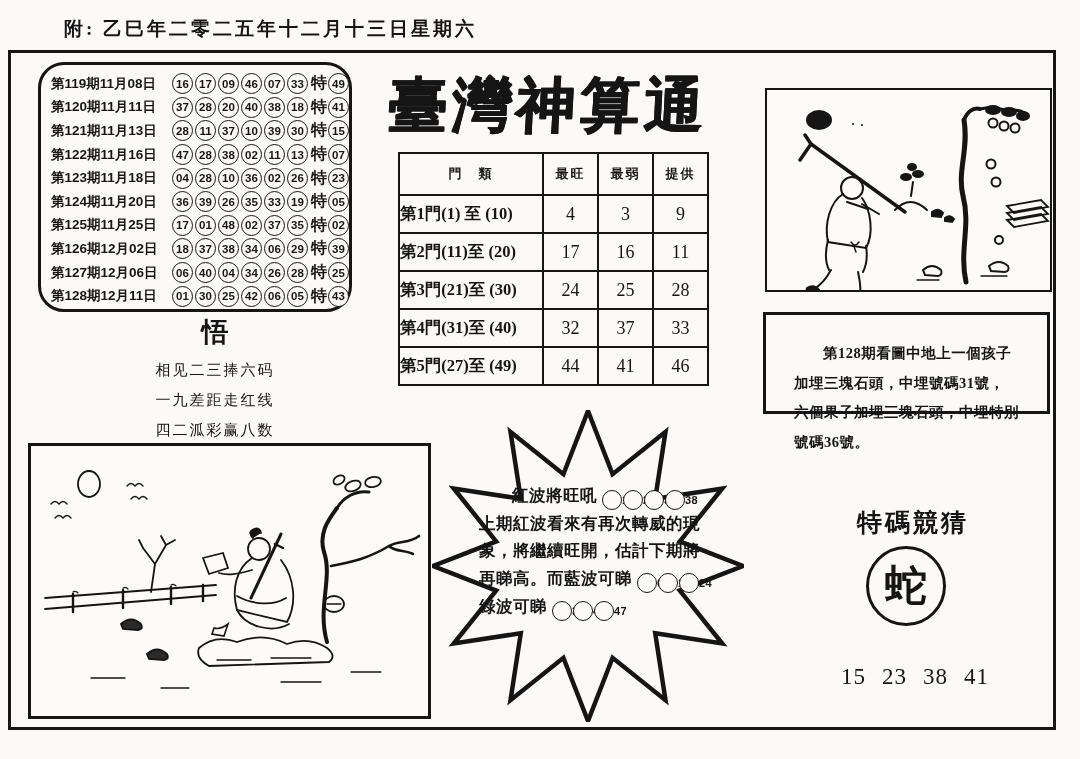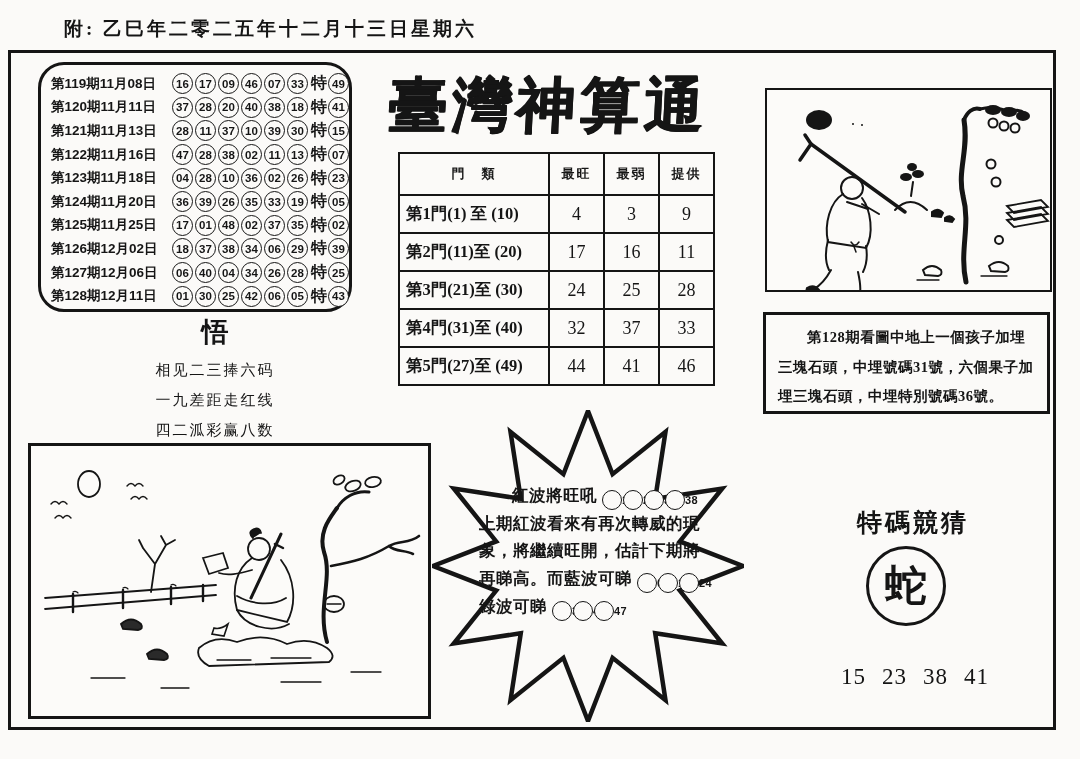--- a/index.html
+++ b/index.html
@@ -44,30 +44,30 @@
     transform:skewX(-3deg);
     text-shadow:1px 0 #151515,0 1px #151515,1px 1px #151515;
   }
   
   .stats-table{left:398px;top:152px;border-collapse:collapse;}
   .stats-table th,.stats-table td{
     border:2.5px solid #151515;text-align:center;padding:0;
   }
   .stats-table th{height:40px;font-size:13px;font-weight:bold;letter-spacing:2px;}
   .stats-table td{height:36px;font-size:18px;}
-  .stats-table td.cat{width:142px;font-weight:bold;font-size:16.5px;text-align:left;padding-left:6px;margin-left:40px;}
+  .stats-table td.cat{width:142px;font-weight:bold;font-size:16.5px;text-align:left;margin-left:40px;}
   .stats-table .val{width:53px;}
   
   .pic-box-top{left:765px;top:88px;width:283px;height:200px;border:2.5px solid #151515;background:#fcfbf9;}
   
   .note-box{
     left:763px;top:312px;width:287px;height:102px;border:3px solid #151515;
     box-sizing:border-box;padding:8px 12px 0 12px;background:#fbfaf8;
   }
-  .note-box p{margin:0;font-size:14.5px;font-weight:bold;line-height:2.05;text-indent:2em;letter-spacing:0.5px;}
+  .note-box p{margin:16px;font-size:14.5px;font-weight:bold;line-height:2.05;text-indent:2em;letter-spacing:0.5px;}
   
   .poem{left:70px;top:314px;width:290px;text-align:center;}
   .poem-title{font-size:27px;font-weight:bold;}
   .poem-line{font-size:15px;margin-top:11px;letter-spacing:2px;}
   
   .pic-box-bottom{left:28px;top:443px;width:397px;height:270px;border:3px solid #151515;background:#fcfbf9;}
   
   .burst-wrap{left:432px;top:410px;width:312px;height:312px;}
   .burst-text{
     position:absolute;left:47px;top:72px;width:222px;

